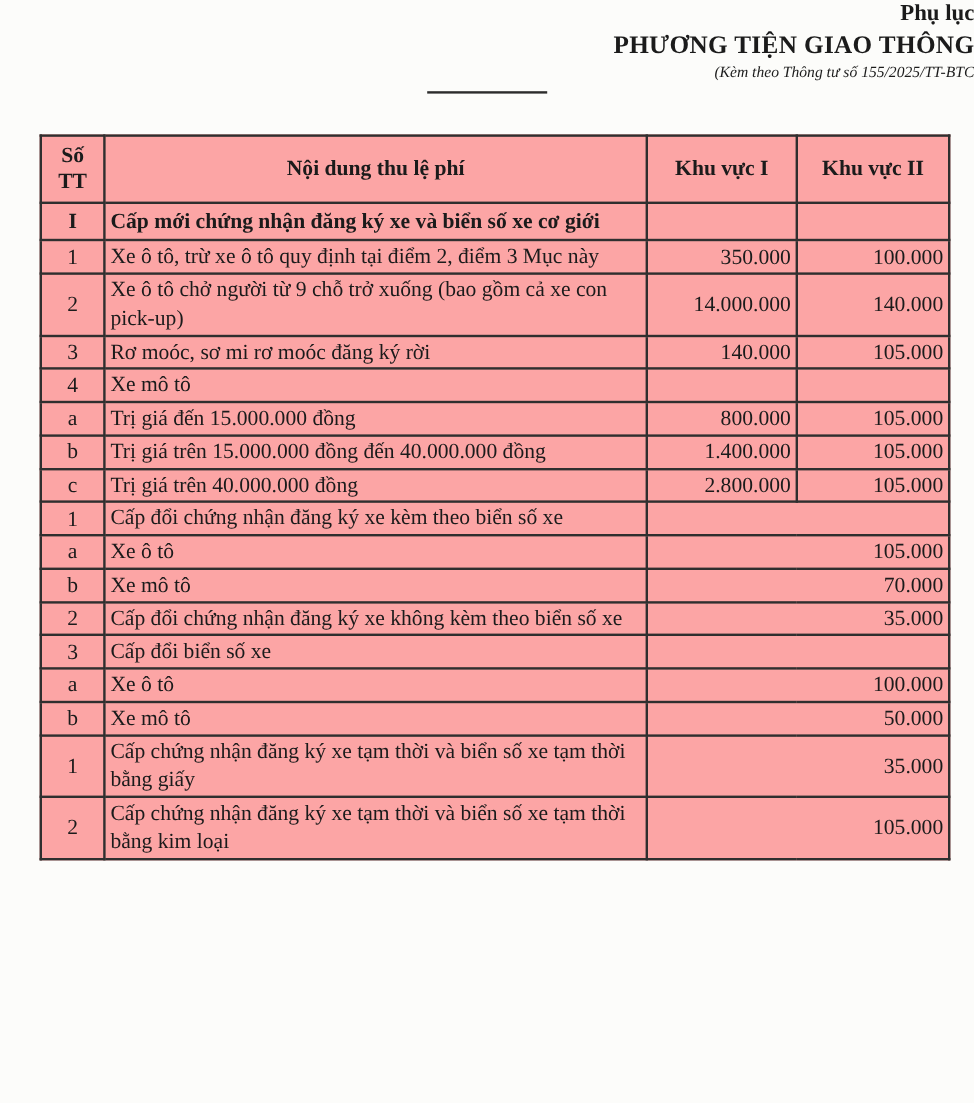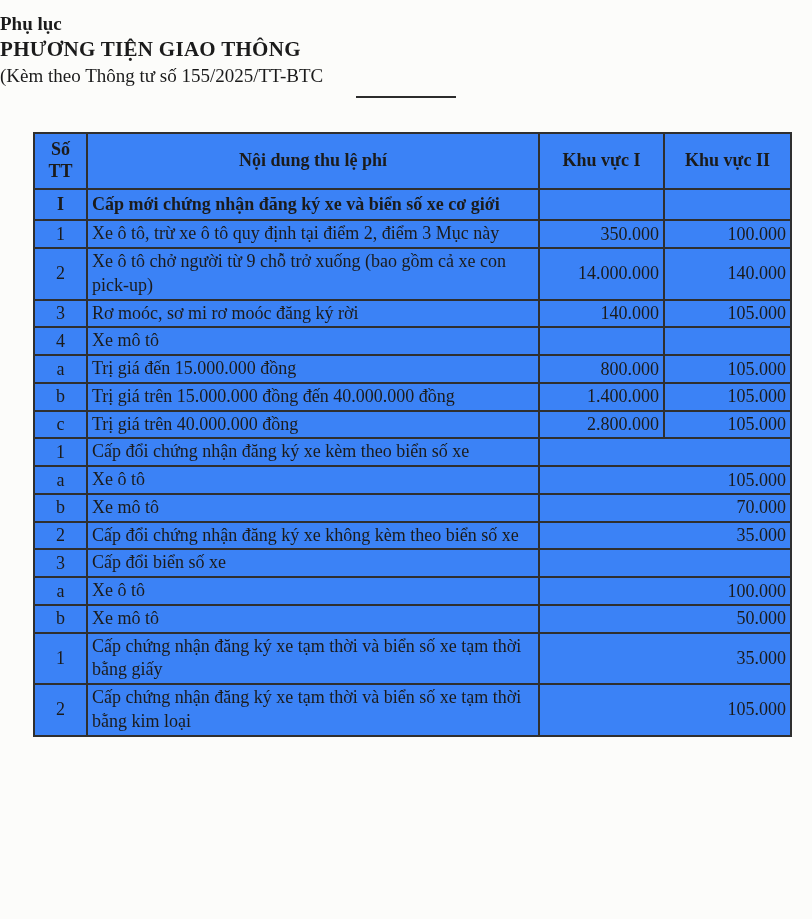--- a/index.html
+++ b/index.html
@@ -6,32 +6,32 @@
   .page {
     position: relative;
     width: 812px;
     height: 919px;
     margin: 0 auto;
     background: #fcfcfa;
     font-family: "Liberation Serif", serif;
     color: #1b1b1b;
     overflow: hidden;
   }
-  .doc-header { text-align: left; padding-top: 12px; }
+  .doc-header { text-align: right; padding-top: 0; }
   .h-appendix { font-weight: bold; font-size: 19px; line-height: 1.25; }
   .h-title    { font-weight: bold; font-size: 21px; line-height: 1.3; letter-spacing: 0.3px; }
-  .h-sub      { font-size: 19px; line-height: 1.35; }
+  .h-sub      { font-style: italic; font-size: 13px; line-height: 1.35; }
   .h-rule     { width: 100px; height: 2px; background: #2c2c2c; margin: 7px auto 0 auto; }
 
   table.fee-table {
     border-collapse: collapse;
     table-layout: fixed;
     width: 757px;
     margin: 34px 0 0 33px;
-    background: #3b82f6;
+    background: #fca5a5;
   }
   .fee-table col.c1 { width: 53px;  }
   .fee-table col.c2 { width: 452px; }
   .fee-table col.c3 { width: 125px; }
   .fee-table col.c4 { width: 127px; }
 
   .fee-table th, .fee-table td {
     border: 2px solid #2f2f2f;
     padding: 1px 4px;
     font-size: 18px;

